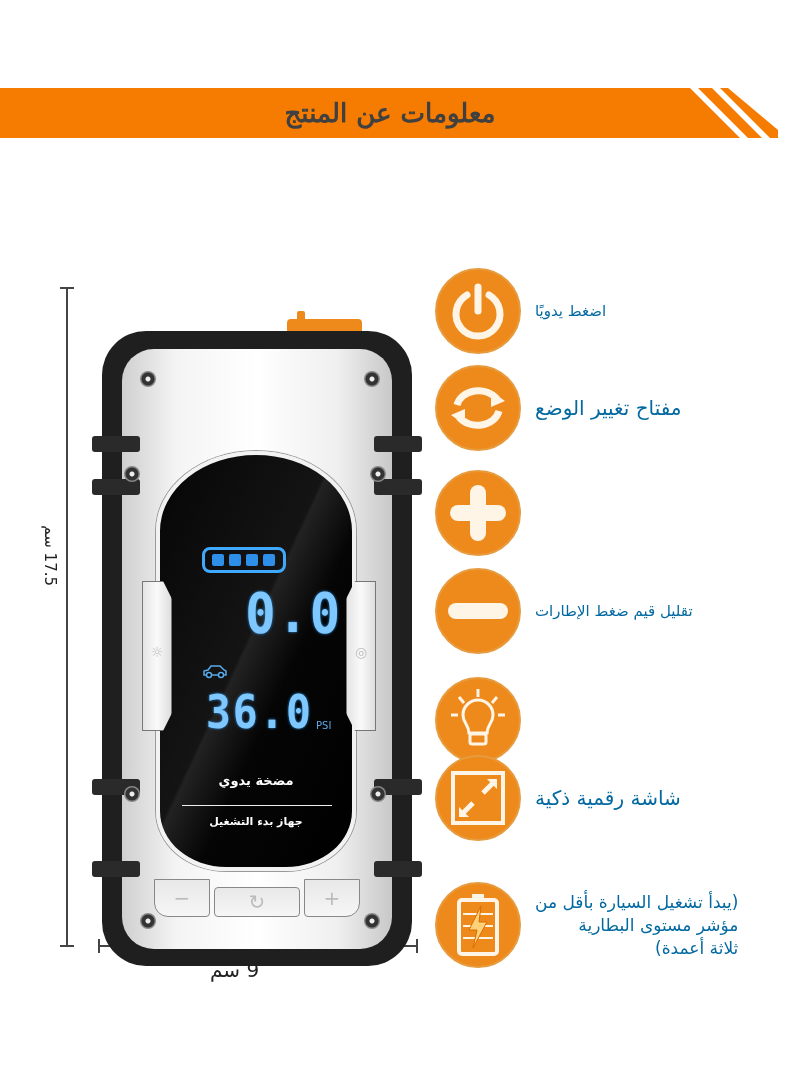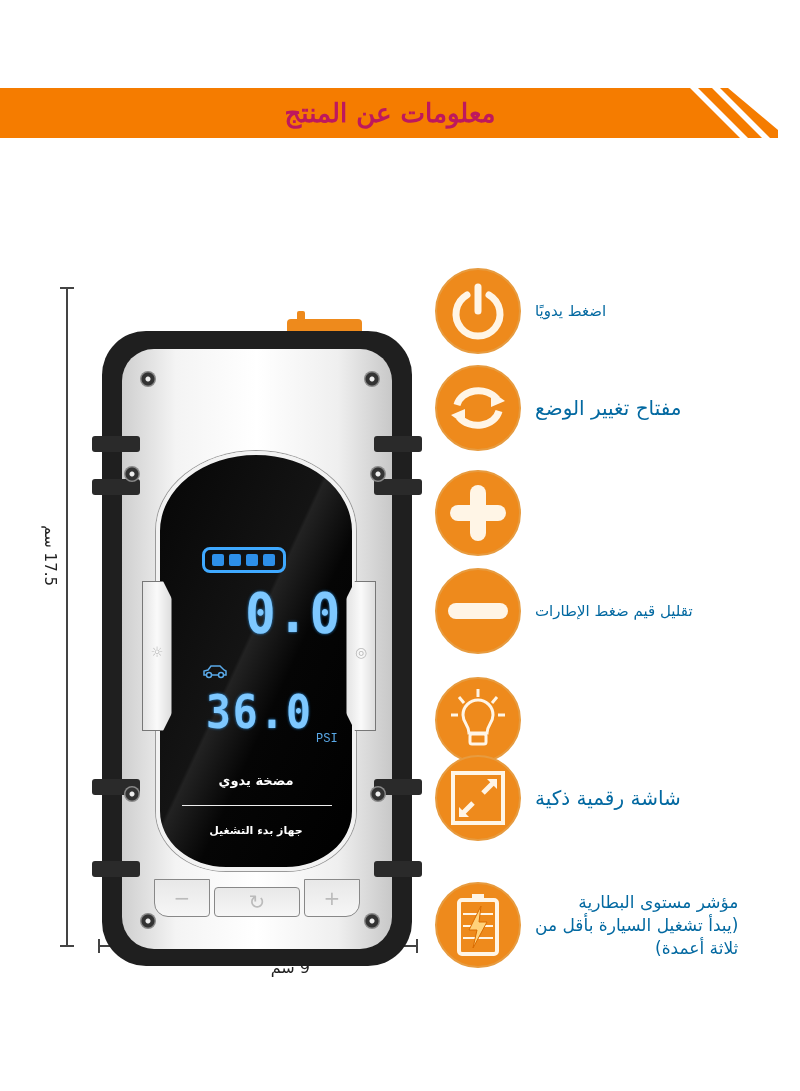--- a/index.html
+++ b/index.html
@@ -5,37 +5,37 @@
     * { box-sizing: border-box; margin: 0; padding: 0; }
     html, body { width: 800px; height: 1091px; background: #ffffff; overflow: hidden; }
     body { position: relative; font-family: "DejaVu Sans", sans-serif; color: #111; }
 
     
     .banner { position: absolute; left: 0; top: 88px; width: 770px; height: 50px; }
     .banner svg { position: absolute; left: 0; top: 0; }
     .banner-title {
       position: absolute; left: 0; top: 0; width: 780px; height: 50px;
       display: flex; align-items: center; justify-content: center;
-      font-family: "DejaVu Serif", serif; font-weight: bold; font-size: 26px; color: #be185d;
+      font-family: "DejaVu Serif", serif; font-weight: bold; font-size: 26px; color: #404040;
       direction: rtl;
     }
 
     
     .dim-v { position: absolute; left: 66px; top: 287px; width: 2px; height: 660px; background: #444; }
     .dim-v::before, .dim-v::after { content: ""; position: absolute; left: -6px; width: 14px; height: 2px; background: #444; }
     .dim-v::before { top: 0; } .dim-v::after { bottom: 0; }
     .dim-v-label {
       position: absolute; left: 18px; top: 545px; width: 60px; height: 22px;
       transform: rotate(90deg); transform-origin: center;
       font-size: 15px; color: #222; text-align: center; direction: rtl; white-space: nowrap;
     }
     .dim-h { position: absolute; left: 98px; top: 945px; width: 320px; height: 2px; background: #444; }
     .dim-h::before, .dim-h::after { content: ""; position: absolute; top: -6px; width: 2px; height: 14px; background: #444; }
     .dim-h::before { left: 0; } .dim-h::after { right: 0; }
-    .dim-h-label { position: absolute; left: 210px; top: 958px; width: 100px; text-align: right; font-size: 16px; direction: rtl; color: #222; }
+    .dim-h-label { position: absolute; left: 210px; top: 958px; width: 100px; text-align: left; font-size: 20px; direction: rtl; color: #222; }
 
     
     .device { position: absolute; left: 92px; top: 295px; width: 330px; height: 796px; margin-top: 36px; }
     .orange-cap { position: absolute; left: 195px; top: -12px; width: 75px; height: 14px; background: #ee8a1c; border-radius: 4px 4px 0 0; }
     .orange-cap::before { content: ""; position: absolute; left: 10px; top: -8px; width: 8px; height: 10px; background: #ee8a1c; border-radius: 2px; }
     .shell { position: absolute; left: 10px; top: 0; width: 310px; height: 635px; background: #1f1f1f; border-radius: 44px; }
     .faceplate {
       position: absolute; left: 30px; top: 18px; width: 270px; height: 600px;
       background: linear-gradient(90deg, #cfcfcf 0%, #f4f4f4 20%, #ffffff 50%, #efefef 80%, #c8c8c8 100%);
       border-radius: 32px;
@@ -53,25 +53,25 @@
       position: absolute; left: 42px; top: 92px; width: 84px; height: 26px;
       border: 3px solid #3fa9ff; border-radius: 8px; display: flex; gap: 5px; padding: 4px 7px; align-items: center;
     }
     .battery-bar span { width: 12px; height: 12px; background: #2d8fe8; border-radius: 2px; }
     .seg-display {
       position: absolute; font-family: "DejaVu Sans Mono", monospace; font-weight: bold; color: #7ec8ff;
       letter-spacing: 2px; text-shadow: 0 0 3px #2a8fe0;
     }
     .seg-top { left: 80px; top: 125px; font-size: 56px; transform: scaleX(0.9); }
     .seg-bottom { left: 40px; top: 230px; font-size: 46px; transform: scaleX(0.9); }
-    .psi { position: absolute; left: 156px; top: 277px; font-size: 12px; color: #5aa9e8; font-family: Liberation Mono, monospace; }
+    .psi { position: absolute; left: 156px; top: 265px; font-size: 10px; color: #5aa9e8; }
     .car-icon { position: absolute; left: 42px; top: 208px; }
     .screen-title { position: absolute; left: 0; top: 318px; width: 100%; text-align: center; color: #fff; font-size: 13px; font-weight: bold; direction: rtl; }
     .screen-rule { position: absolute; left: 22px; top: 350px; width: 150px; height: 1px; background: #eee; }
-    .screen-sub { position: absolute; left: 0; top: 369px; width: 100%; text-align: center; color: #fff; font-size: 11px; font-weight: bold; direction: rtl; }
+    .screen-sub { position: absolute; left: 0; top: 360px; width: 100%; text-align: center; color: #fff; font-size: 11px; font-weight: bold; direction: rtl; }
 
     .side-btn {
       position: absolute; width: 30px; height: 150px; background: linear-gradient(90deg, #e4e4e4, #fafafa, #dedede);
       border: 1px solid #777; top: 250px;
     }
     .side-btn.left { left: 50px; clip-path: polygon(0 0, 70% 0, 100% 12%, 100% 88%, 70% 100%, 0 100%); }
     .side-btn.right { left: 254px; clip-path: polygon(30% 0, 100% 0, 100% 100%, 30% 100%, 0 88%, 0 12%); }
     .side-btn .glyph { position: absolute; left: 0; top: 62px; width: 100%; text-align: center; color: #bbb; font-size: 14px; }
 
     .bottom-btn {
@@ -234,17 +234,17 @@
     <svg width="46" height="66" viewBox="0 0 46 66">
       <rect x="17" y="2" width="12" height="6" fill="#fff5e6"></rect>
       <rect x="4" y="8" width="38" height="54" rx="3" fill="none" stroke="#fff5e6" stroke-width="4"></rect>
       <line x1="8" y1="22" x2="38" y2="22" stroke="#fff5e6" stroke-width="2"></line>
       <line x1="8" y1="34" x2="38" y2="34" stroke="#fff5e6" stroke-width="2"></line>
       <line x1="8" y1="46" x2="38" y2="46" stroke="#fff5e6" stroke-width="2"></line>
       <polygon points="26,14 14,38 22,38 18,56 32,30 24,30" fill="#ffd27a" stroke="#d96a00" stroke-width="1"></polygon>
     </svg>
   </div>
   <div class="feature-text ft-multi">
+    <div>(يبدأ تشغيل السيارة بأقل من</div>
     <div>مؤشر مستوى البطارية</div>
-    <div>(يبدأ تشغيل السيارة بأقل من</div>
     <div>ثلاثة أعمدة)</div>
   </div>
 </div>
 
 </body></html>

